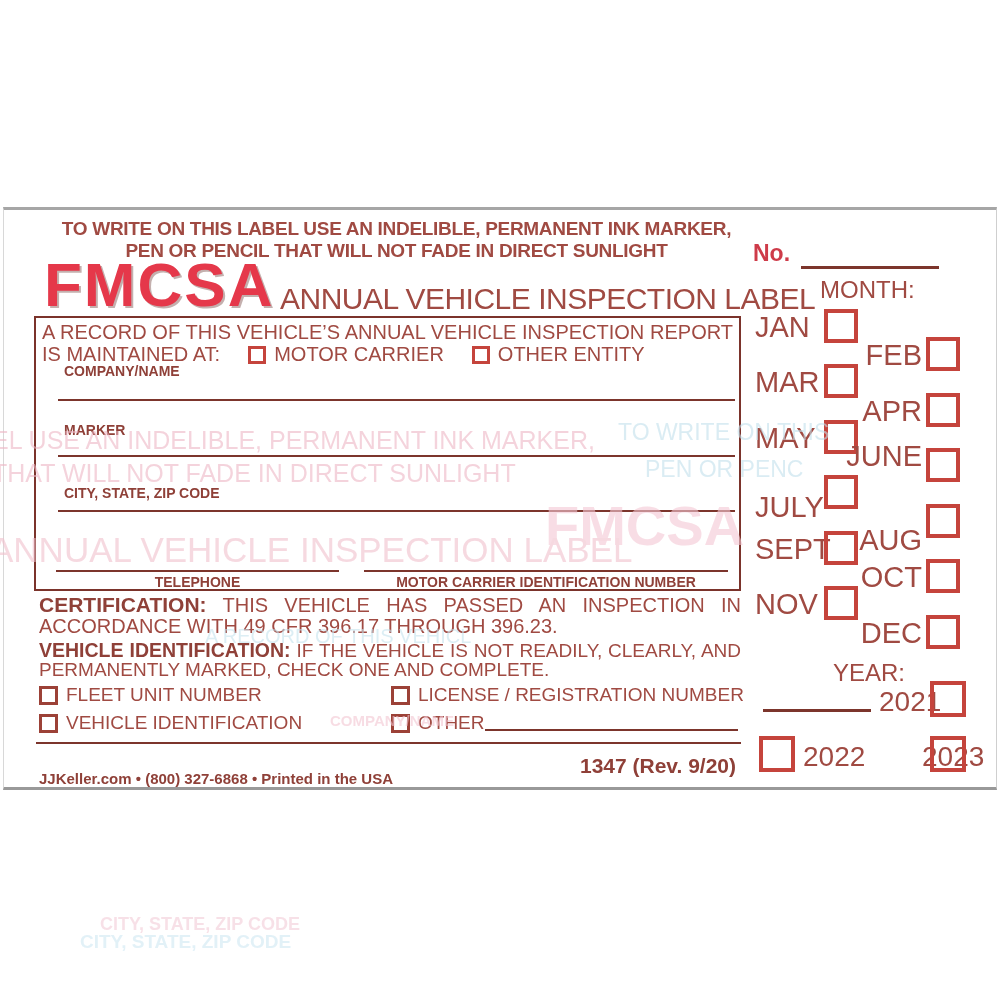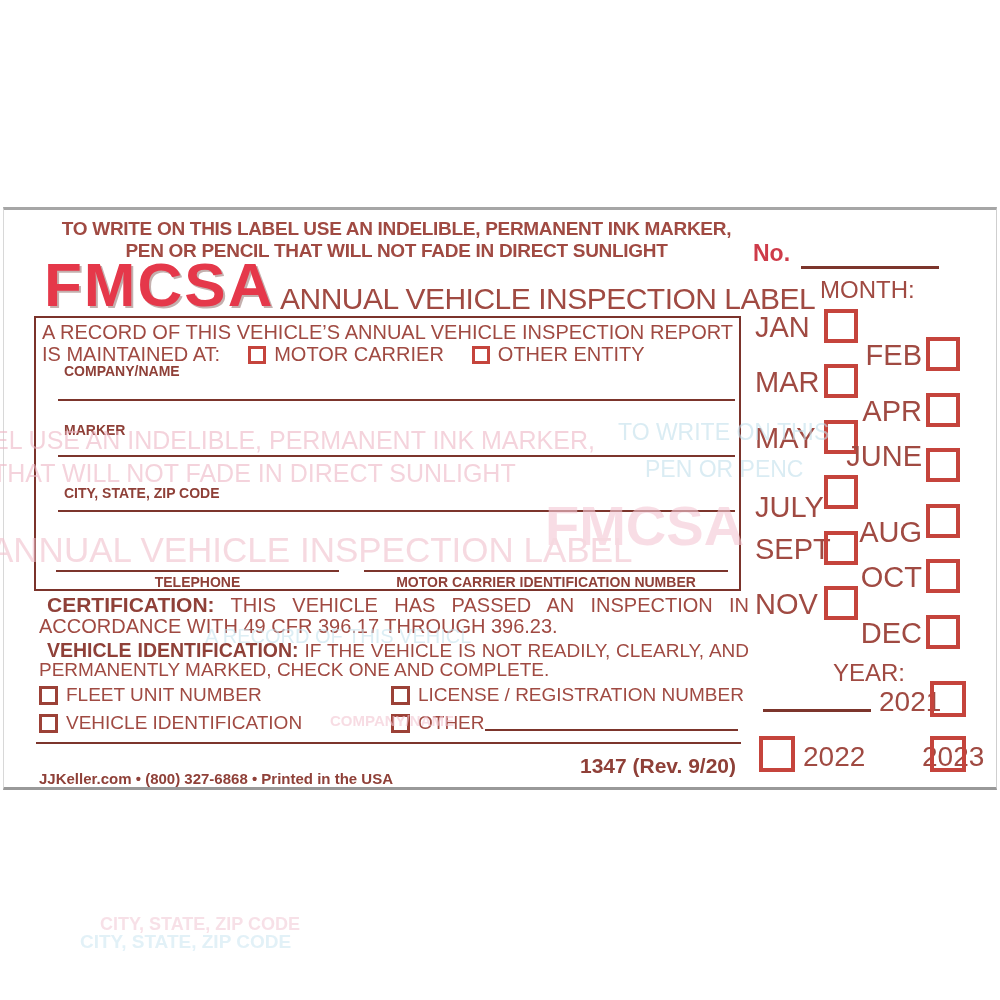--- a/index.html
+++ b/index.html
@@ -37,21 +37,21 @@
   .rb-line2{position:absolute;left:6px;top:25px;display:flex;align-items:center;
     font-size:20px;color:var(--brick);white-space:nowrap;}
   .cbx-sm{width:18px;height:18px;border:3px solid var(--cbx);display:inline-block;flex:0 0 auto;}
   .rb-line2 .cbx-sm{margin:0 8px 0 28px;}
   .fld{position:absolute;font-size:14px;font-weight:700;color:var(--maroon);white-space:nowrap;}
   .wline{position:absolute;height:2px;background:var(--line);}
   .blabel{position:absolute;font-size:14px;font-weight:700;color:var(--maroon);text-align:center;}
   
   .body-line{position:absolute;left:35px;width:702px;font-size:20px;color:var(--brick);white-space:nowrap;}
   .body-line b{font-size:21px;color:var(--maroon);}
-  .jline{white-space:normal;margin-left:8px;}
+  .jline{white-space:normal;}
   .vi{font-size:19px;}
   .vi b{font-size:19.5px;}
   
   .chk-row-item{position:absolute;display:flex;align-items:center;font-size:19px;color:var(--brick);white-space:nowrap;}
   .cbx-md{width:19px;height:19px;border:3px solid var(--cbx-dark);display:inline-block;margin-right:8px;flex:0 0 auto;}
   
   .copy{position:absolute;left:35px;font-size:15px;font-weight:700;color:var(--maroon);white-space:nowrap;}
   .formno{position:absolute;right:260px;top:544px;font-size:21px;font-weight:700;color:var(--maroon);white-space:nowrap;}
   
   .no-label{position:absolute;left:749px;top:30px;font-size:23px;font-weight:700;color:var(--no-red);}
@@ -164,21 +164,21 @@
   <div class="mtext r" style="top:187px;">APR</div>
   <span class="mbox r" style="top:183px;"></span>
 
   <div class="mtext l" style="top:214px;">MAY</div>
   <span class="mbox l" style="top:210px;"></span>
   <div class="mtext r" style="top:232px;">JUNE</div>
   <span class="mbox r" style="top:238px;"></span>
 
   <div class="mtext l" style="top:269px;margin-top:14px;">JULY</div>
   <span class="mbox l" style="top:265px;"></span>
-  <div class="mtext r" style="top:308px;">AUG</div>
+  <div class="mtext r" style="top:316px;">AUG</div>
   <span class="mbox r" style="top:294px;"></span>
 
   <div class="mtext l" style="top:325px;">SEPT</div>
   <span class="mbox l" style="top:321px;"></span>
   <div class="mtext r" style="top:353px;">OCT</div>
   <span class="mbox r" style="top:349px;"></span>
 
   <div class="mtext l" style="top:380px;">NOV</div>
   <span class="mbox l" style="top:376px;"></span>
   <div class="mtext r" style="top:409px;">DEC</div>

